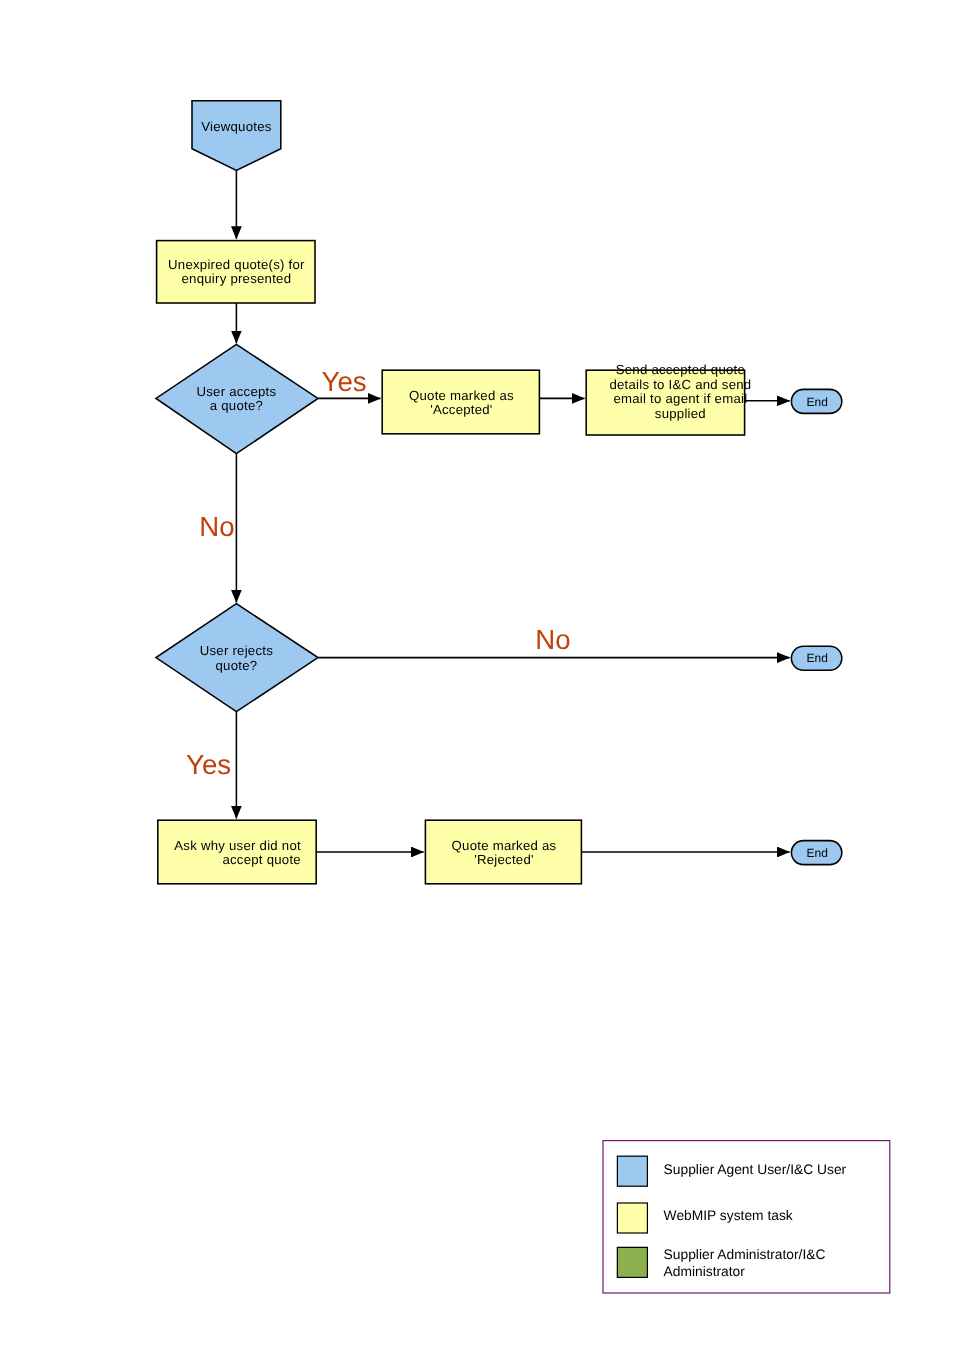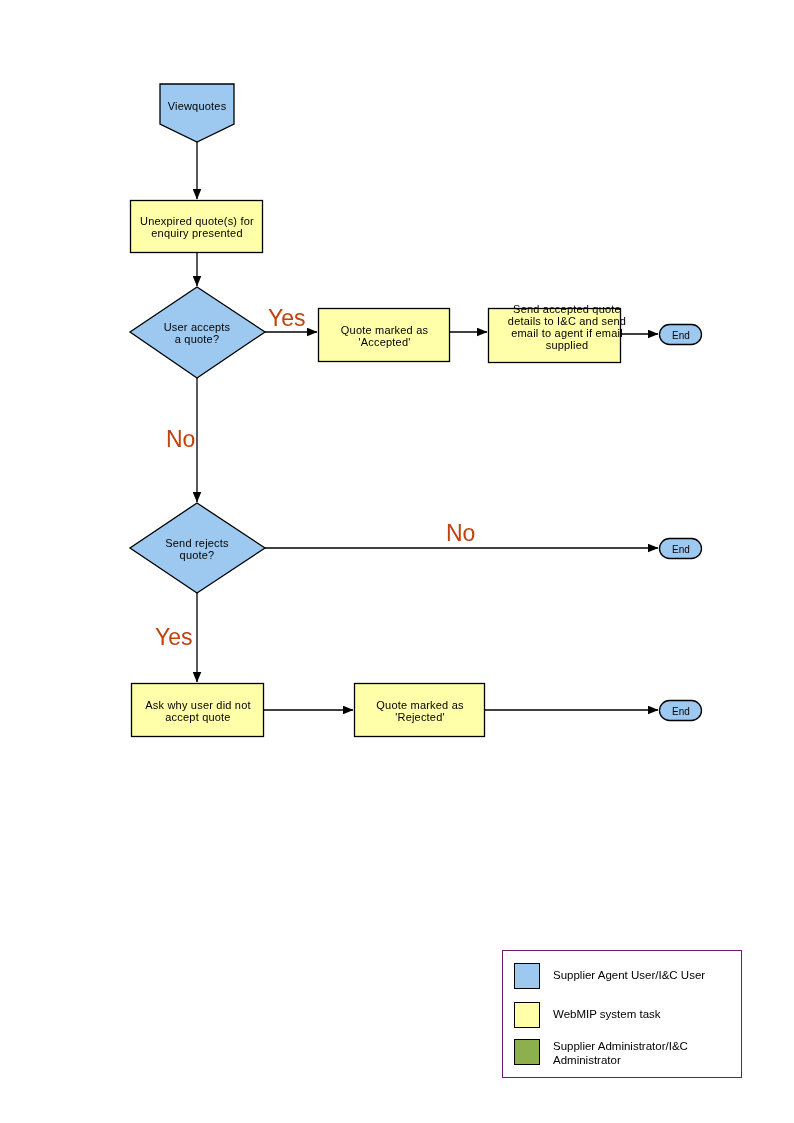--- a/index.html
+++ b/index.html
@@ -156,26 +156,26 @@
 <div class="node-label" style="left:319px; top:309px; width:131px; height:53px;">Quote  marked as
 'Accepted'</div>
 
 <div class="node-label" style="left:489px; top:309px; width:132px; height:36px;margin-left:12px;">Send accepted quote
 details to I&amp;C and send
 email to agent if email
 supplied</div>
 
 <div class="terminator-label" style="left:660px; top:325px; width:42px; height:20px;">End</div>
 
-<div class="node-label" style="left:140px; top:503px; width:114px; height:91px;">Send rejects
+<div class="node-label" style="left:140px; top:503px; width:114px; height:91px;">User rejects
 quote?</div>
 
 <div class="terminator-label" style="left:660px; top:539px; width:42px; height:20px;">End</div>
 
-<div class="node-label" style="left:132px; top:684px; width:132px; height:53px;">Ask why user did not
+<div class="node-label" style="left:132px; top:684px; width:132px; height:53px;text-align:right;">Ask why user did not
 accept quote</div>
 
 <div class="node-label" style="left:355px; top:684px; width:130px; height:53px;">Quote  marked as
 'Rejected'</div>
 
 <div class="terminator-label" style="left:660px; top:701px; width:42px; height:20px;">End</div>
 
 <div class="edge-label" style="left:268px; top:307px;">Yes</div>
 
 <div class="edge-label" style="left:166px; top:428px;">No</div>

